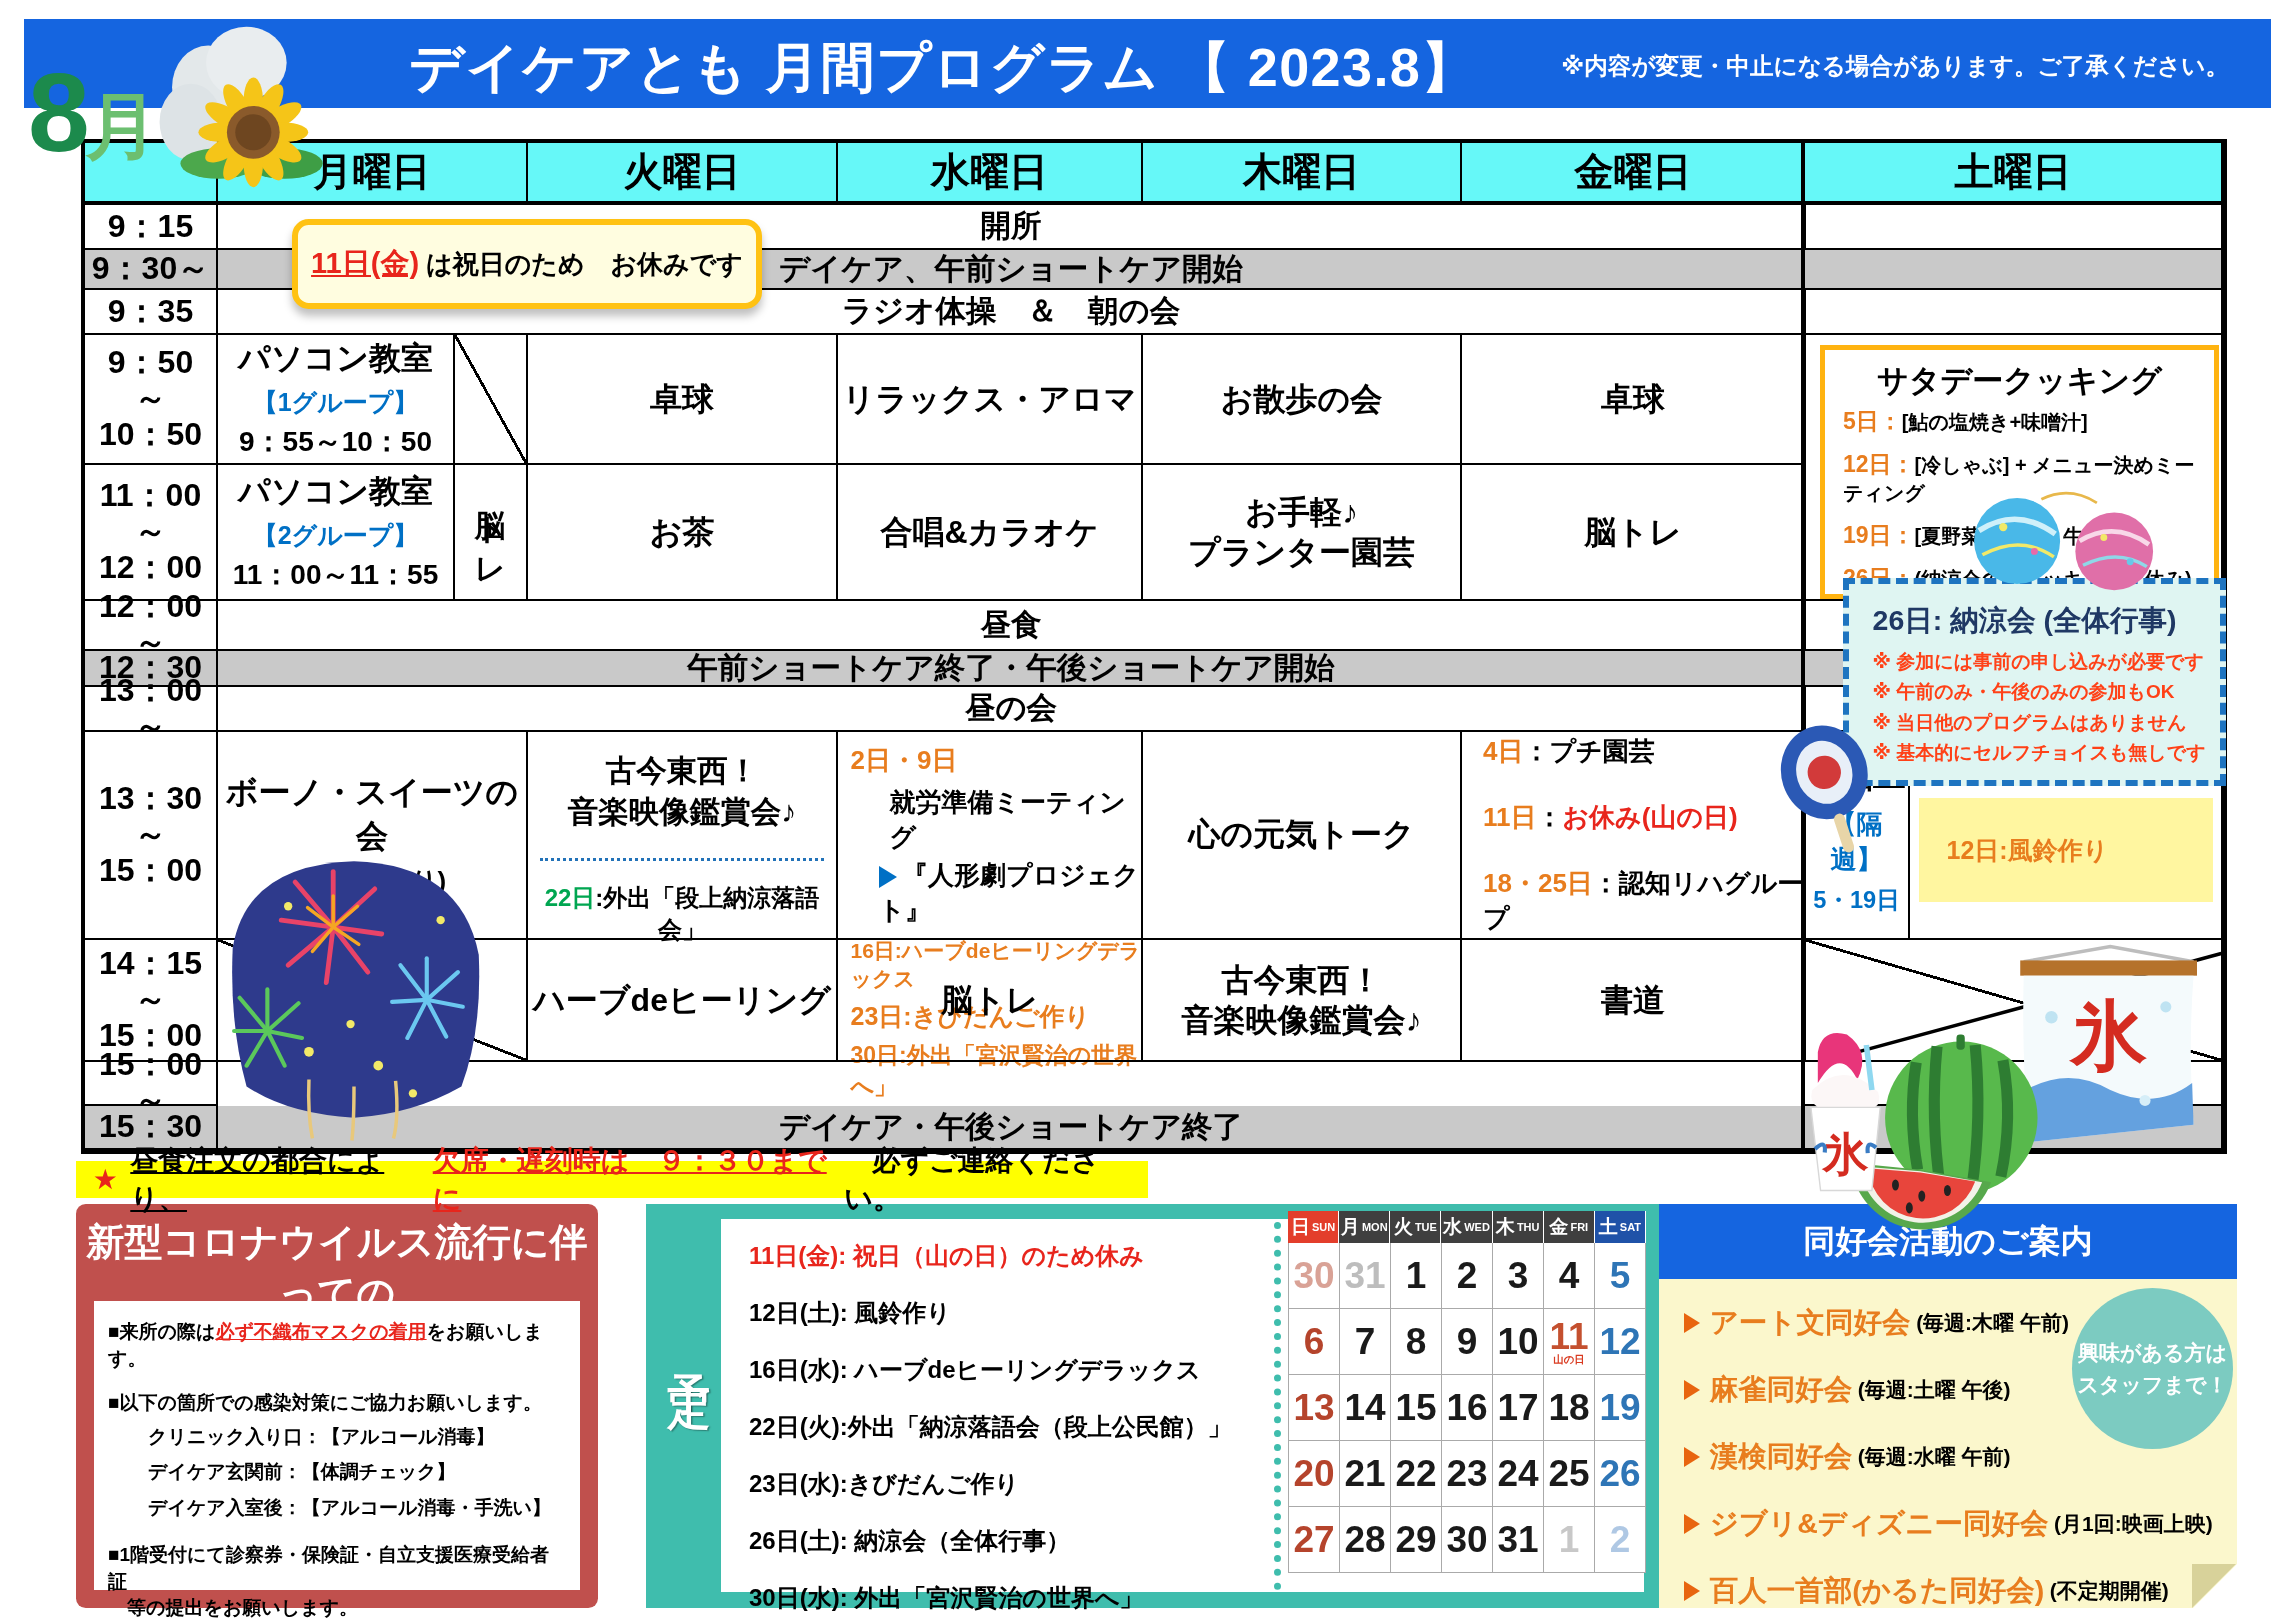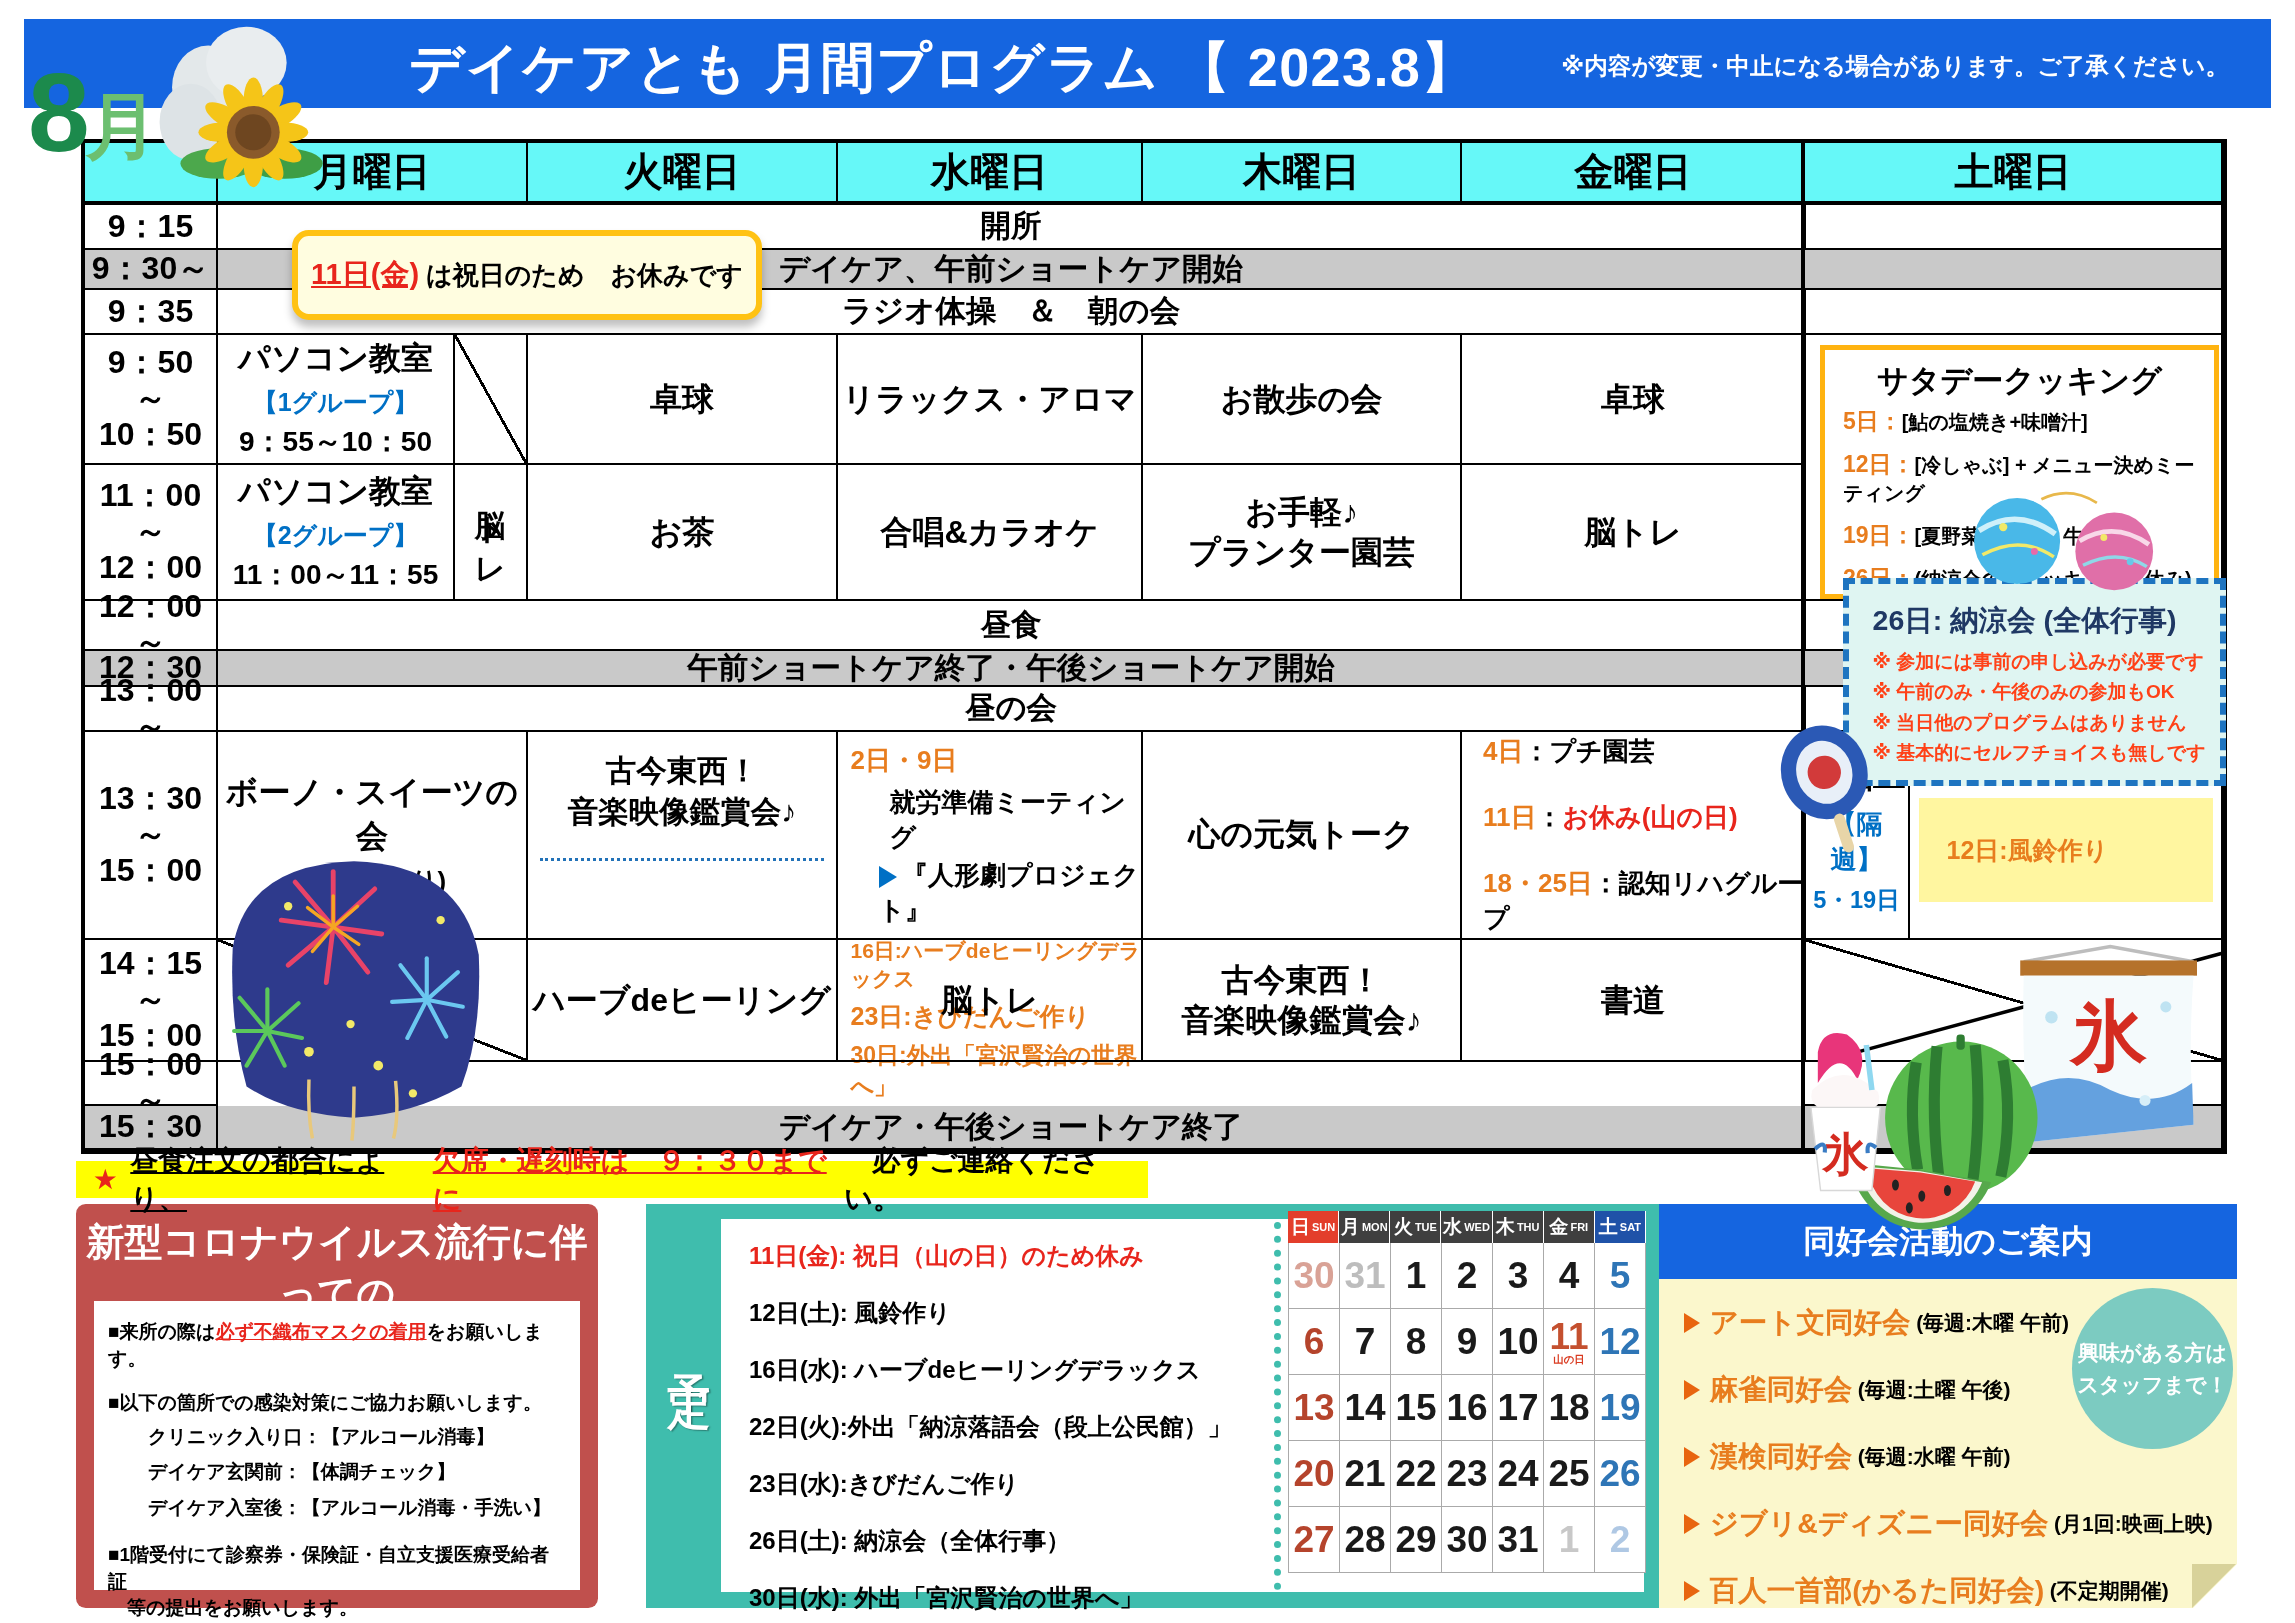--- a/index.html
+++ b/index.html
@@ -29,21 +29,21 @@
   .time{font-size:32px;line-height:1.12;}
   .fullrow{font-size:30.5px;}
   .act{font-size:32px;line-height:1.25;}
   .diagNE{background-image:linear-gradient(to top right,transparent calc(50% - 1.4px),#000 calc(50% - 1.4px),#000 calc(50% + 1.4px),transparent calc(50% + 1.4px));}
   .pc-title{font-size:32px;}
   .pc-group{font-size:25px;color:#0070C5;margin:4.2px 0;}
   .pc-time{font-size:28px;}
   .vert{writing-mode:vertical-rl;font-size:30.5px;letter-spacing:7px;}
 
   
-  .callout{left:292px;top:230px;width:458px;height:78px;background:#FFFDE0;border:6.2px solid #FFC213;
+  .callout{left:292px;top:219px;width:458px;height:78px;background:#FFFDE0;border:6.2px solid #FFC213;
            border-radius:16.7px;box-shadow:0 7px 8.3px rgba(0,0,0,.25);z-index:6;display:flex;
            align-items:center;justify-content:center;font-size:26px;}
   .callout .d{color:#E8251C;text-decoration:underline;font-size:29px;margin-right:7px;}
 
   
   .cooking{left:1820px;top:345px;width:389px;height:244px;background:#fff;border:5.6px solid #FFB310;z-index:2;}
   .cooking h3{margin:9.7px 0 4.2px 0;text-align:center;font-size:31px;}
   .cook-item{margin:2.8px 0 12.5px 18px;font-size:20px;text-align:left;}
   .cook-item .d{color:#E87D1E;font-size:23px;}
 
@@ -249,20 +249,21 @@
 ～
 15：00</div>
   <div class="cell" style="grid-area:10/2/11/4">
     <div class="bono-t">ボーノ・スイーツの会</div>
     <div class="bono-s">(お菓子作り)</div>
   </div>
   <div class="cell tue-pm" style="grid-area:10/4">
     <div class="main prelines">古今東西！
 音楽映像鑑賞会♪</div>
     <div class="dotline"></div>
+    <div class="tue-out"><span class="g">22日</span><span>:外出「段上納涼落語会」</span></div>
   </div>
   <div class="cell wed-pm" style="grid-area:10/5">
     <div class="wed-days">2日・9日</div>
     <div class="wed-meet">就労準備ミーティング</div>
     <div class="wed-proj"><span class="arrow"></span><span>『人形劇プロジェクト』</span></div>
     <div class="wed-i1">16日:ハーブdeヒーリングデラックス</div>
     <div class="wed-i2">23日:きびだんご作り</div>
     <div class="wed-i3">30日:外出「宮沢賢治の世界へ」</div>
   </div>
   <div class="cell thu-talk" style="grid-area:10/6">心の元気トーク</div>

